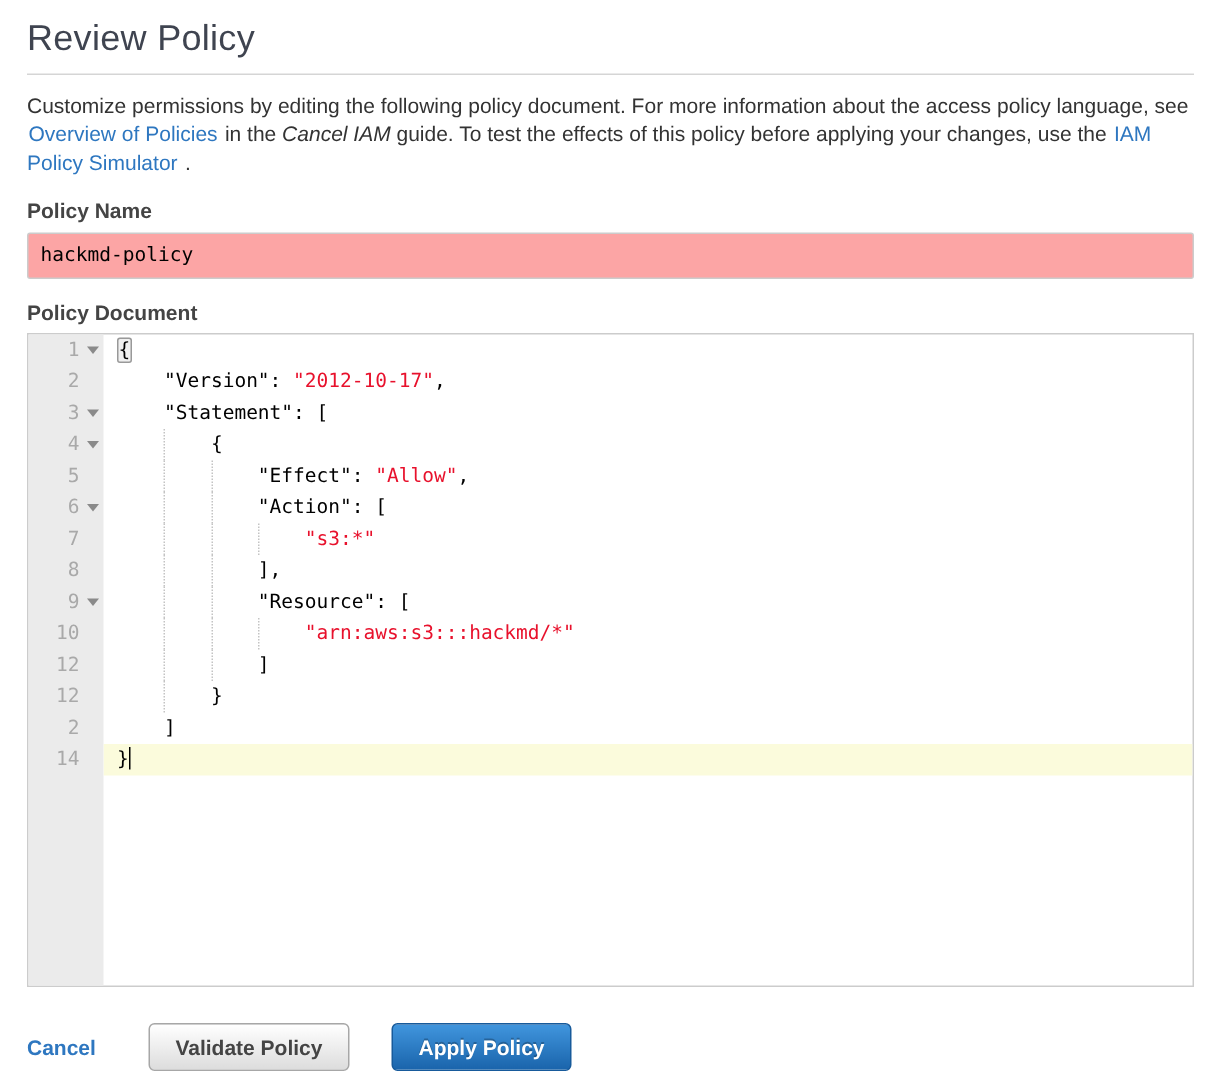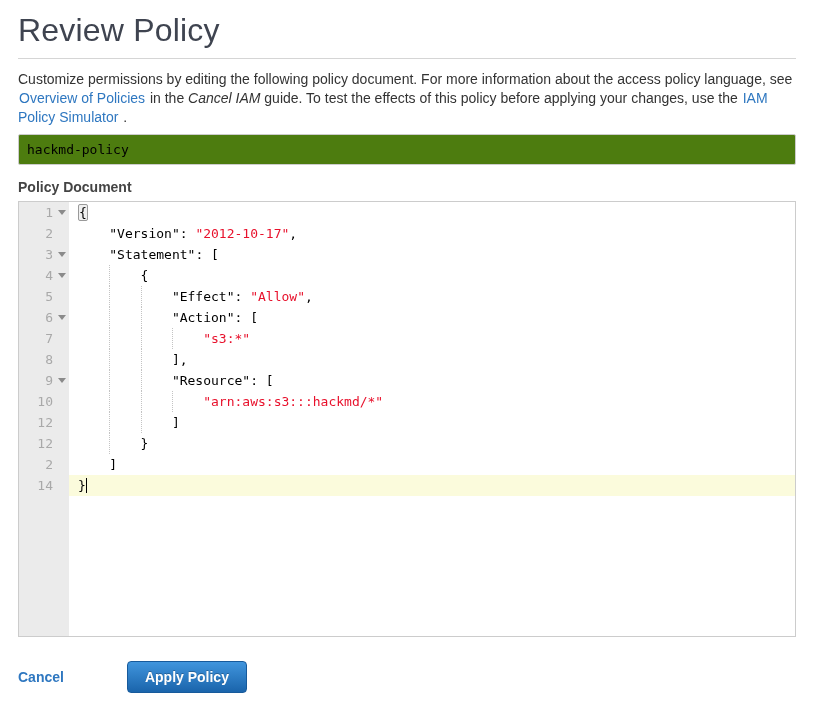--- a/index.html
+++ b/index.html
@@ -1,35 +1,35 @@
 <!DOCTYPE html>
 <html style="--title: #3f4450; --body-text: #333333; --label: #444444; --link: #2e77c0; --string-token: #e8112c; --active-line-bg: #fbfbdc; --gutter-bg: #ebebeb; --gutter-text: #a9a9a9; --apply-btn-top: #4095dd; --apply-btn-bottom: #1a64ab; --checkbox-blue: #58a0f0;"><head>
 <meta charset="utf-8">
 <style>
   * { margin:0; padding:0; box-sizing:border-box; }
   html,body { width:814px; height:719px; overflow:hidden; background:#fff;
               font-family:"Liberation Sans", sans-serif; }
   .container { padding:0 18px; }
 
-  h1.page-title { margin-top:12px; font-size:32px; font-weight:400;
+  h1.page-title { margin-top:12px; font-size:24px; font-weight:400;
                   color:var(--title,#3f4450); letter-spacing:.2px; }
   .divider { border:none; border-top:1px solid #d5d5d5; margin-top:9px; }
 
   .intro { margin-top:11px; width:778px; font-size:14px; line-height:19px;
            color:var(--body-text,#333); }
   .intro a { color:var(--link,#2e77c0); text-decoration:none; cursor:pointer; padding:0 1px; }
   .intro em { font-style:italic; }
 
   .field-label { display:block; margin-top:14px; font-size:14px; font-weight:bold;
                  color:var(--label,#444); }
 
   .policy-name-input { margin-top:7px; width:778px; height:31px;
         border:1px solid #ccc; border-radius:2px; padding:0 8px;
         font-family:"DejaVu Sans Mono", monospace; font-size:13px; color:#000;
-        background:#4d7c0f; }
+        background:#fca5a5; }
 
   .editor { margin-top:6px; width:778px; height:436px; border:1px solid #ccc;
             display:flex; font-family:"DejaVu Sans Mono", monospace; font-size:13px;
             background:#fff; }
   .gutter { flex:none; width:50px; height:100%; background:var(--gutter-bg,#ebebeb); }
   .gcell { height:21px; line-height:21px; text-align:right; padding-right:16px;
            color:var(--gutter-text,#a9a9a9); position:relative; }
   .fold { position:absolute; right:3px; top:8px; width:0; height:0;
           border-left:4px solid transparent; border-right:4px solid transparent;
           border-top:5px solid #8a8a8a; cursor:pointer; }
@@ -68,20 +68,21 @@
 </head>
 <body>
 
 <div class="container">
 
   <h1 class="page-title">Review Policy</h1>
   <hr class="divider">
 
   <p class="intro"><span>Customize permissions by editing the following policy document. For more information about the access policy language, see </span><a>Overview of Policies</a><span> in the </span><em>Cancel IAM</em><span> guide. To test the effects of this policy before applying your changes, use the </span><a>IAM Policy Simulator</a><span> .</span></p>
 
+  <label class="field-label">Policy Name</label>
   <input class="policy-name-input" type="text" value="hackmd-policy" style="">
 
   <label class="field-label">Policy Document</label>
   <div class="editor">
     <div class="gutter">
         <div class="gcell">1<span class="fold"></span></div>
         <div class="gcell">2</div>
         <div class="gcell">3<span class="fold"></span></div>
         <div class="gcell">4<span class="fold"></span></div>
         <div class="gcell">5</div>
@@ -109,17 +110,18 @@
         <div class="cline"><span class="guide"></span><span class="guide g"></span><span class="guide g"></span><span class="tok-plain">]</span></div>
         <div class="cline"><span class="guide"></span><span class="guide g"></span><span class="tok-plain">}</span></div>
         <div class="cline"><span class="guide"></span><span class="tok-plain">]</span></div>
         <div class="cline active"><span class="tok-plain">}</span><span class="cursor"></span></div>
       </div>
   </div>
 
   <div class="footer">
     <div class="footer-right">
       <a class="cancel">Cancel</a>
+      <button class="btn btn-secondary">Validate Policy</button>
       <button class="btn btn-primary">Apply Policy</button>
     </div>
   </div>
 
 </div>
 
 </body></html>

